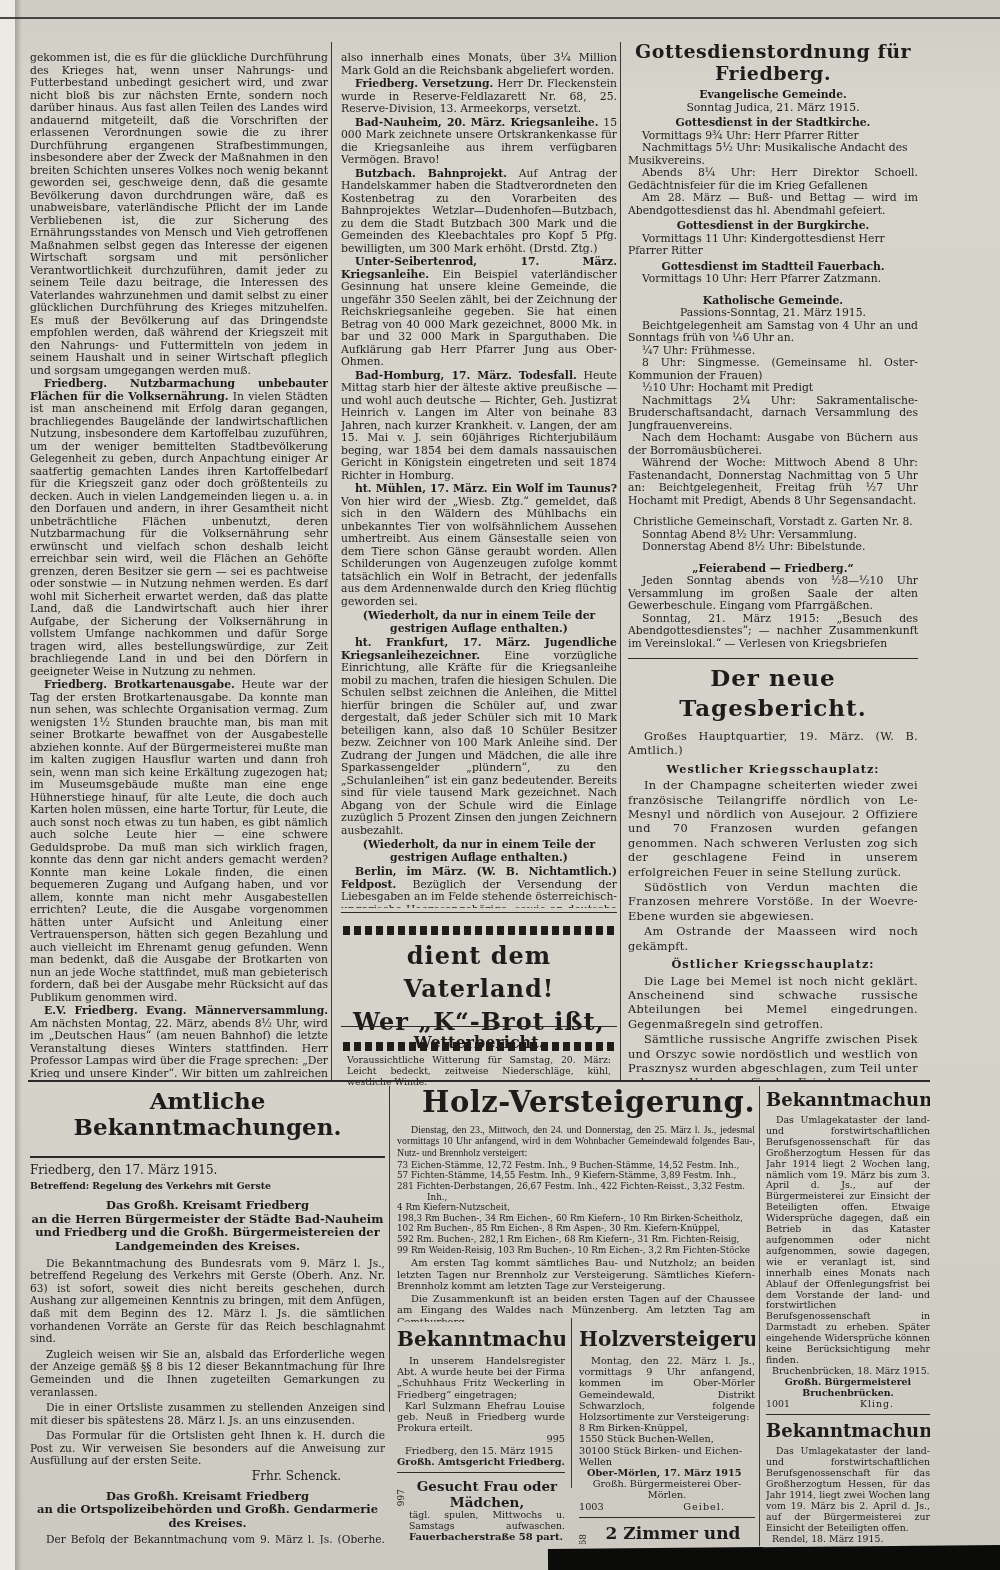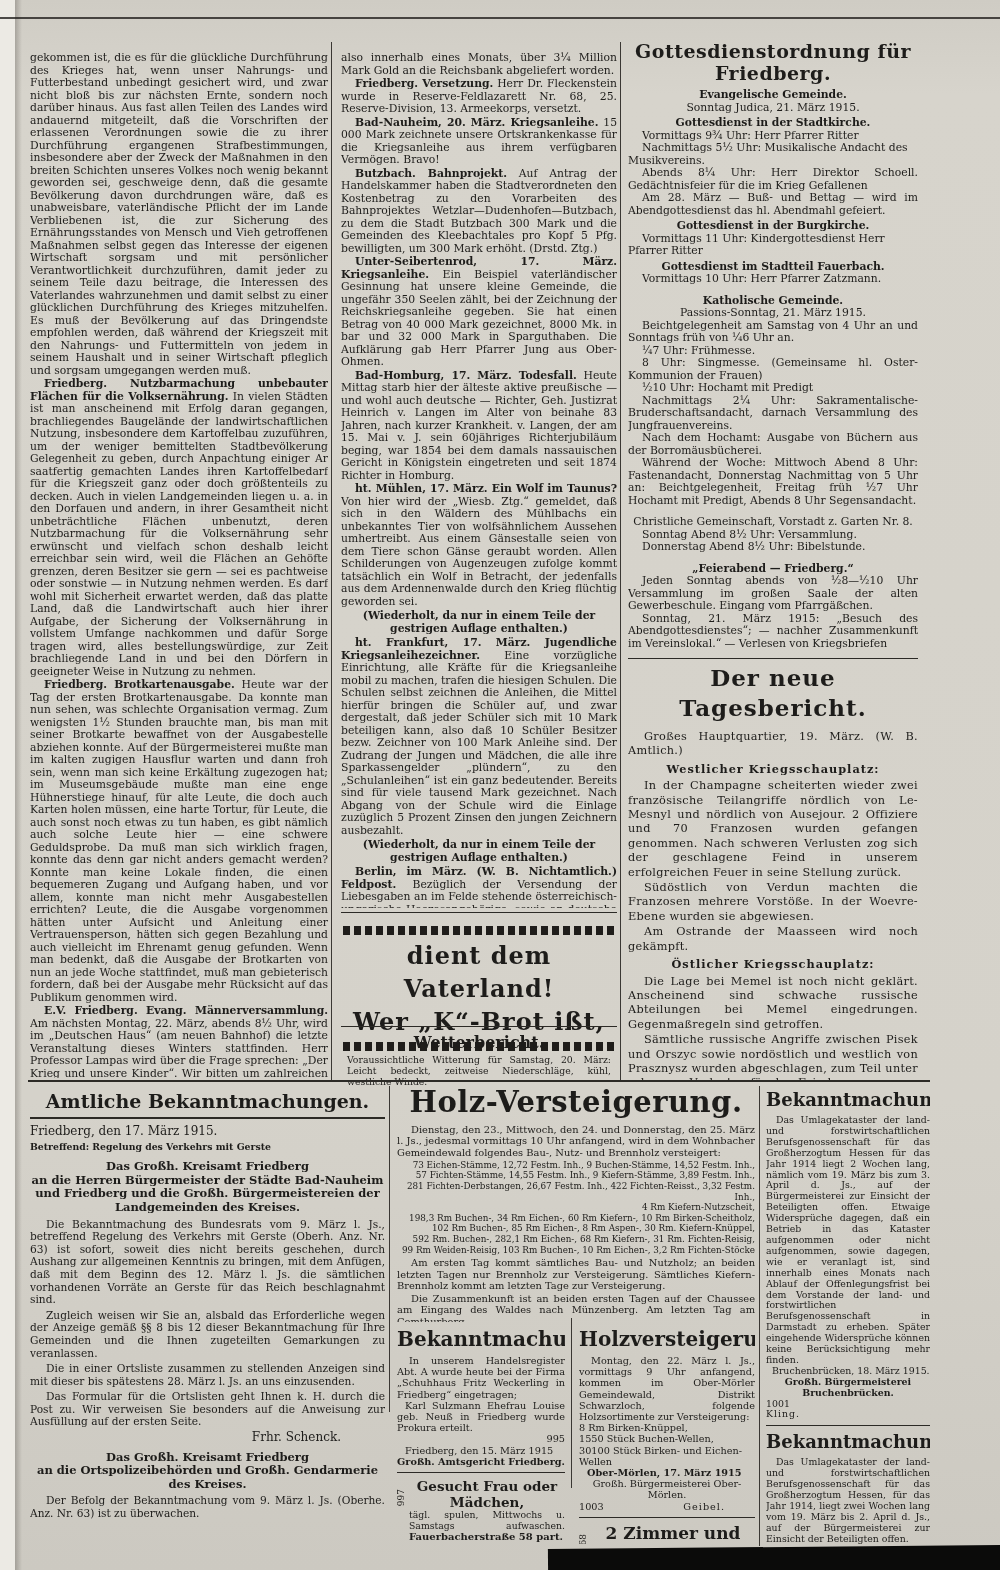--- a/index.html
+++ b/index.html
@@ -37,52 +37,52 @@
   .ch .c{text-align:center;}
   .ch .i{text-indent:14px;text-align:left;}
   .ch .j{text-indent:14px;text-align:justify;}
   .tb{font-size:11.3px;line-height:14.4px;letter-spacing:.3px;}
   .tb-title{font-size:23px;line-height:30px;font-weight:700;text-align:center;letter-spacing:1px;margin:4px 0 7px;}
   .tb .h{font-weight:700;text-align:center;margin:3px 0;letter-spacing:1px;}
   .tb .j{text-indent:16px;text-align:justify;margin-bottom:1px;}
 
   
   .bl{font-size:10.6px;line-height:12.6px;text-align:justify;hyphens:auto;}
-  .bl-title{font-size:19px;line-height:26px;font-weight:700;text-align:center;border-bottom:2px solid #2c2a26;padding-bottom:3px;margin:0 0 6px;}
+  .bl-title{font-size:23px;line-height:26px;font-weight:700;text-align:center;border-bottom:2px solid #2c2a26;padding-bottom:16px;margin:0 0 6px;}
   .dateline{font-size:12px;margin:2px 28px 3px 0;}
   .ref{font-size:9.3px;font-weight:700;margin:2px 0 3px;}
   .headline{text-align:center;font-weight:700;font-size:11.5px;line-height:13.6px;text-indent:0;}
   .headgap{margin-top:7px;}
   .bl p{margin:3px 0 0;text-indent:16px;}
   .sig{text-align:right;font-size:12px;margin:3px 44px 4px 0;}
 
   .bm{font-size:9.9px;line-height:11.3px;text-align:justify;hyphens:auto;}
-  .bm-title{font-size:29px;line-height:33px;font-weight:700;text-align:center;margin:0 0 5px;letter-spacing:.5px;}
-  .bm .intro{text-indent:14px;margin:0 0 2px;}
-  .lot{font-size:8.8px;line-height:10.6px;padding-left:30px;text-indent:-30px;text-align:right;}
+  .bm-title{font-size:29px;line-height:33px;font-weight:700;text-align:right;margin:0 0 5px;letter-spacing:.5px;}
+  .bm .intro{text-indent:14px;margin:0 0 2px;font-family:Liberation Serif, serif;}
+  .lot{font-size:8.8px;line-height:10.6px;padding-left:30px;text-indent:-30px;text-align:left;}
   .bm p{text-indent:14px;margin:2px 0 0;}
 
   .sub{font-size:9.7px;line-height:11.2px;text-align:justify;hyphens:auto;}
   .sub-title{font-size:20px;line-height:24px;font-weight:700;text-align:center;margin:1px 0 4px;}
   .sub p{margin:0;text-indent:12px;}
   .sub .ctr{text-align:center;text-indent:0;font-weight:700;}
   .sub .pd{text-indent:8px;font-weight:700;}
   .numrow{display:flex;justify-content:space-between;}
   .adblock{position:relative;padding-left:12px;}
   .vertnum{position:absolute;left:-4px;top:14px;transform:rotate(-90deg);font-size:9px;}
   .ad-big{font-weight:700;text-align:center;text-indent:0 !important;}
   .ad-sm{font-size:9.3px;line-height:10.8px;}
   .ad-sm b{font-size:10px;}
 
   .br{font-size:9.4px;line-height:10.9px;text-align:justify;hyphens:auto;}
   .br-title{font-size:18px;line-height:22px;font-weight:700;text-align:center;margin:1px 0 4px;}
   .br p{margin:0;text-indent:10px;}
   .br .pl{text-indent:6px;}
   .br .ctr{text-align:center;text-indent:0;font-weight:700;}
-  .br .numrow{font-size:9.4px;flex-direction:column;}
+  .br .numrow{font-size:9.4px;}
 </style>
 </head>
 <body>
 
 <div id="page">
 
   <div class="abs lmargin"></div>
   <div class="abs edgeshadow"></div>
   <div class="abs topline"></div>
 

